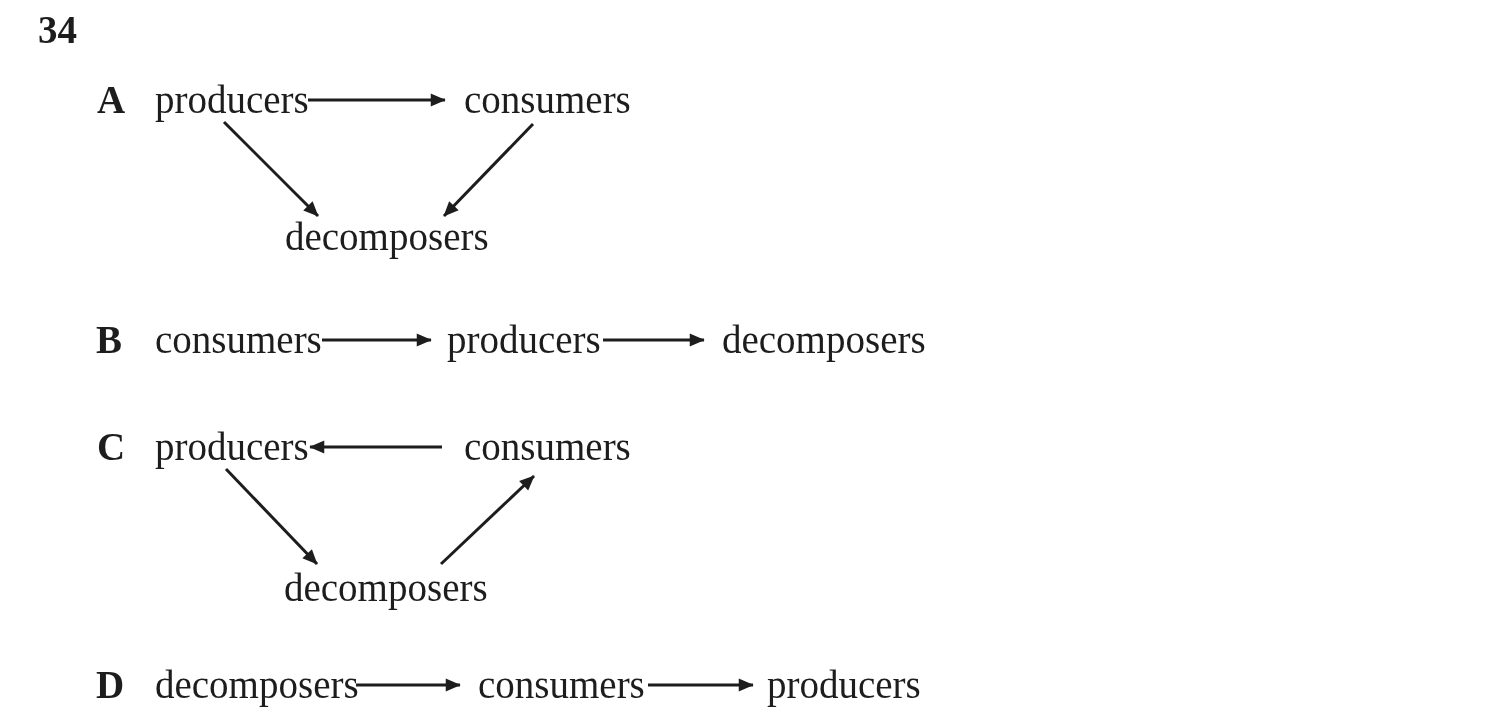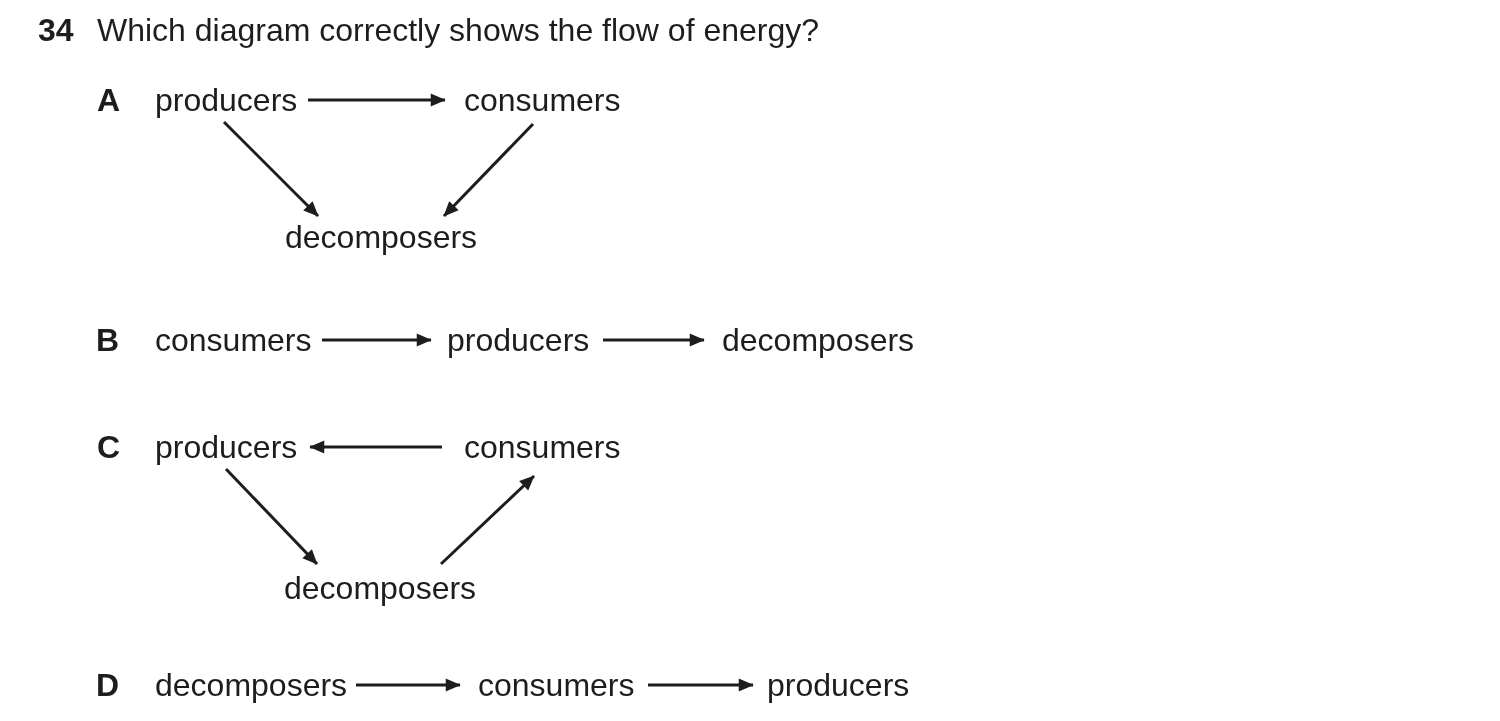--- a/index.html
+++ b/index.html
@@ -8,25 +8,26 @@
     position: relative;
     width: 1500px;
     height: 721px;
     background: var(--bg);
     font-family: "Liberation Sans", sans-serif;
     color: var(--ink);
     overflow: hidden;
   }
   .lbl {
     position: absolute;
-    font-size: 32px;
+    font-size: 39px;
     line-height: 36px;
     white-space: nowrap;
     transform: translateY(-50%);
     color: var(--ink);
+    font-family: Liberation Serif, serif;
   }
   .bold { font-weight: 700; }
   .arrows-layer {
     position: absolute;
     left: 0; top: 0;
     width: 1500px; height: 721px;
   }
   .arrows-layer line {
     stroke: var(--ink);
     stroke-width: 3;
@@ -54,21 +55,20 @@
 
     <line x1="442" y1="447" x2="310" y2="447" marker-end="url(#ah)"></line>
     <line x1="226" y1="469" x2="317" y2="564" marker-end="url(#ah)"></line>
     <line x1="441" y1="564" x2="534" y2="476" marker-end="url(#ah)"></line>
 
     <line x1="356" y1="685" x2="460" y2="685" marker-end="url(#ah)"></line>
     <line x1="648" y1="685" x2="753" y2="685" marker-end="url(#ah)"></line>
   </svg>
 
   <span class="lbl bold" style="left:38px; top:30px;">34</span>
-  <span class="lbl" style="left:97px; top:30px;">Which diagram correctly shows the flow of energy?</span>
 
   <span class="lbl bold" style="left:97px; top:100px;">A</span>
   <span class="lbl" style="left:155px; top:100px;">producers</span>
   <span class="lbl" style="left:464px; top:100px;">consumers</span>
   <span class="lbl" style="left:285px; top:237px;">decomposers</span>
 
   <span class="lbl bold" style="left:96px; top:340px;">B</span>
   <span class="lbl" style="left:155px; top:340px;">consumers</span>
   <span class="lbl" style="left:447px; top:340px;">producers</span>
   <span class="lbl" style="left:722px; top:340px;">decomposers</span>

